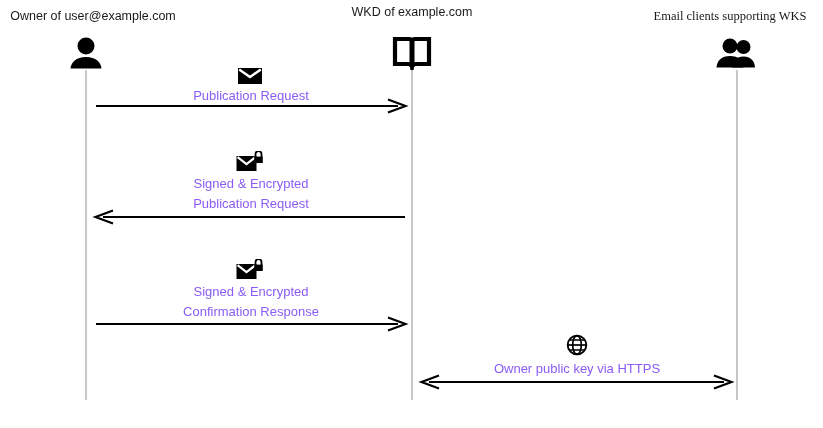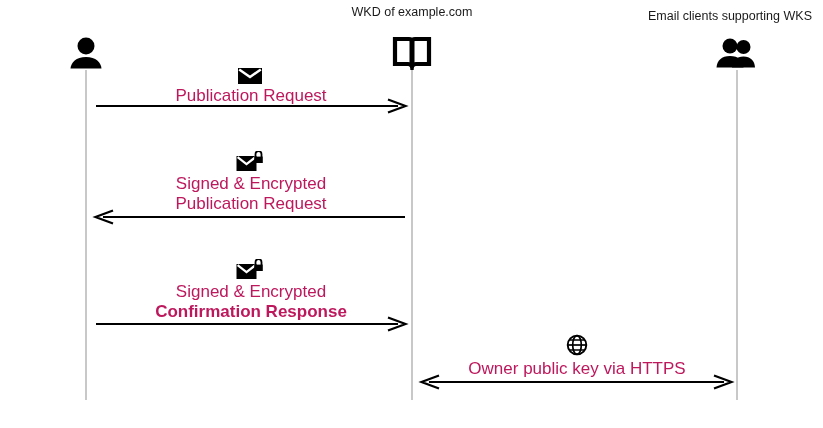--- a/index.html
+++ b/index.html
@@ -52,38 +52,39 @@
     width: 30px;
     height: 24px;
     display: flex;
     align-items: center;
     justify-content: center;
   }
   .msg-icon svg { display: block; }
 
   .msg-label {
     position: absolute;
-    font-size: 17px;
+    font-size: 13px;
     line-height: 20px;
-    color: #be185d;
+    color: #8b5cf6;
     text-align: center;
     white-space: nowrap;
   }
 
   .msg-arrow {
     position: absolute;
     height: 14px;
   }
   .msg-arrow svg { display: block; overflow: visible; }
 </style>
 </head>
 <body>
 
 <div class="diagram">
 
+  <div class="actor-label" style="left:0px; top:8px; width:186px;">Owner of user@example.com</div>
 
   <div class="actor-icon" style="left:58px; top:36px;">
     <svg width="36" height="32" viewBox="0 0 36 32" aria-hidden="true">
       <circle cx="18" cy="9" r="8.5" fill="#000000"></circle>
       <path d="M18 20 C8 20 3 25.5 2.5 31.5 L33.5 31.5 C33 25.5 28 20 18 20 Z" fill="#000000"></path>
     </svg>
   </div>
 
   <div class="lifeline" style="left:85px; top:70px; height:330px;"></div>
 
@@ -91,21 +92,21 @@
 
   <div class="actor-icon" style="left:384px; top:36px;">
     <svg width="40" height="34" viewBox="0 0 40 34" aria-hidden="true">
       <path d="M3 3 L17 3 C18.6 3 19.6 4 19.6 5.2 L19.6 30 C18.6 28.4 17.6 28 16 28 L3 28 Z" fill="none" stroke="#000000" stroke-width="4.2" stroke-linejoin="miter"></path>
       <path d="M37 3 L23 3 C21.4 3 20.4 4 20.4 5.2 L20.4 30 C21.4 28.4 22.4 28 24 28 L37 28 Z" fill="none" stroke="#000000" stroke-width="4.2" stroke-linejoin="miter"></path>
     </svg>
   </div>
 
   <div class="lifeline" style="left:411px; top:70px; height:330px;"></div>
 
-  <div class="actor-label" style="left:637px; top:8px; width:186px;">Email clients supporting WKS</div>
+  <div class="actor-label" style="left:637px; top:8px; width:186px;font-family:Liberation Serif, serif;">Email clients supporting WKS</div>
 
   <div class="actor-icon" style="left:709px; top:36px;">
     <svg width="46" height="32" viewBox="0 0 46 32" aria-hidden="true">
       <circle cx="29.5" cy="10" r="7" fill="#000000"></circle>
       <path d="M29.5 19.5 C22.5 19.5 18.5 23.5 18 30.5 L41 30.5 C40.5 23.5 36.5 19.5 29.5 19.5 Z" fill="#000000"></path>
       <circle cx="16" cy="9" r="7.5" fill="#000000"></circle>
       <path d="M16 19 C7.5 19 3 23.5 2.5 30.5 L29.5 30.5 C29 23.5 24.5 19 16 19 Z" fill="#000000"></path>
     </svg>
   </div>
 
@@ -151,21 +152,21 @@
     <svg width="28" height="22" viewBox="0 0 28 22" aria-hidden="true">
       <path d="M0.5 5 L20.5 5 L20.5 20 L0.5 20 Z" fill="#000000"></path>
       <path d="M1.6 6.2 L10.5 13 L19.4 6.2" fill="none" stroke="#ffffff" stroke-width="2.2"></path>
       <path d="M19.5 6 L19.5 3.2 A3 3 0 0 1 25.5 3.2 L25.5 6" fill="none" stroke="#000000" stroke-width="1.8"></path>
       <rect x="18.2" y="5.6" width="8.6" height="6.4" fill="#000000"></rect>
     </svg>
   </div>
 
   <div class="msg-label" style="left:96px; top:282px; width:310px;">Signed &amp; Encrypted</div>
 
-  <div class="msg-label" style="left:96px; top:302px; width:310px;font-weight:bold;">Confirmation Response</div>
+  <div class="msg-label" style="left:96px; top:302px; width:310px;">Confirmation Response</div>
 
   <div class="msg-arrow" style="left:96px; top:317px; width:310px;">
     <svg width="310" height="14" viewBox="0 0 310 14" preserveAspectRatio="none" aria-hidden="true">
       <line x1="0" y1="7" x2="302" y2="7" stroke="#000000" stroke-width="2.2"></line>
       <path d="M292 0.5 L309.5 7 L292 13.5" fill="none" stroke="#000000" stroke-width="2.2" stroke-linecap="butt" stroke-linejoin="miter"></path>
     </svg>
   </div>
 
   <div class="msg-icon" style="left:562px; top:333px;">
     <svg width="22" height="22" viewBox="0 0 22 22" aria-hidden="true">

